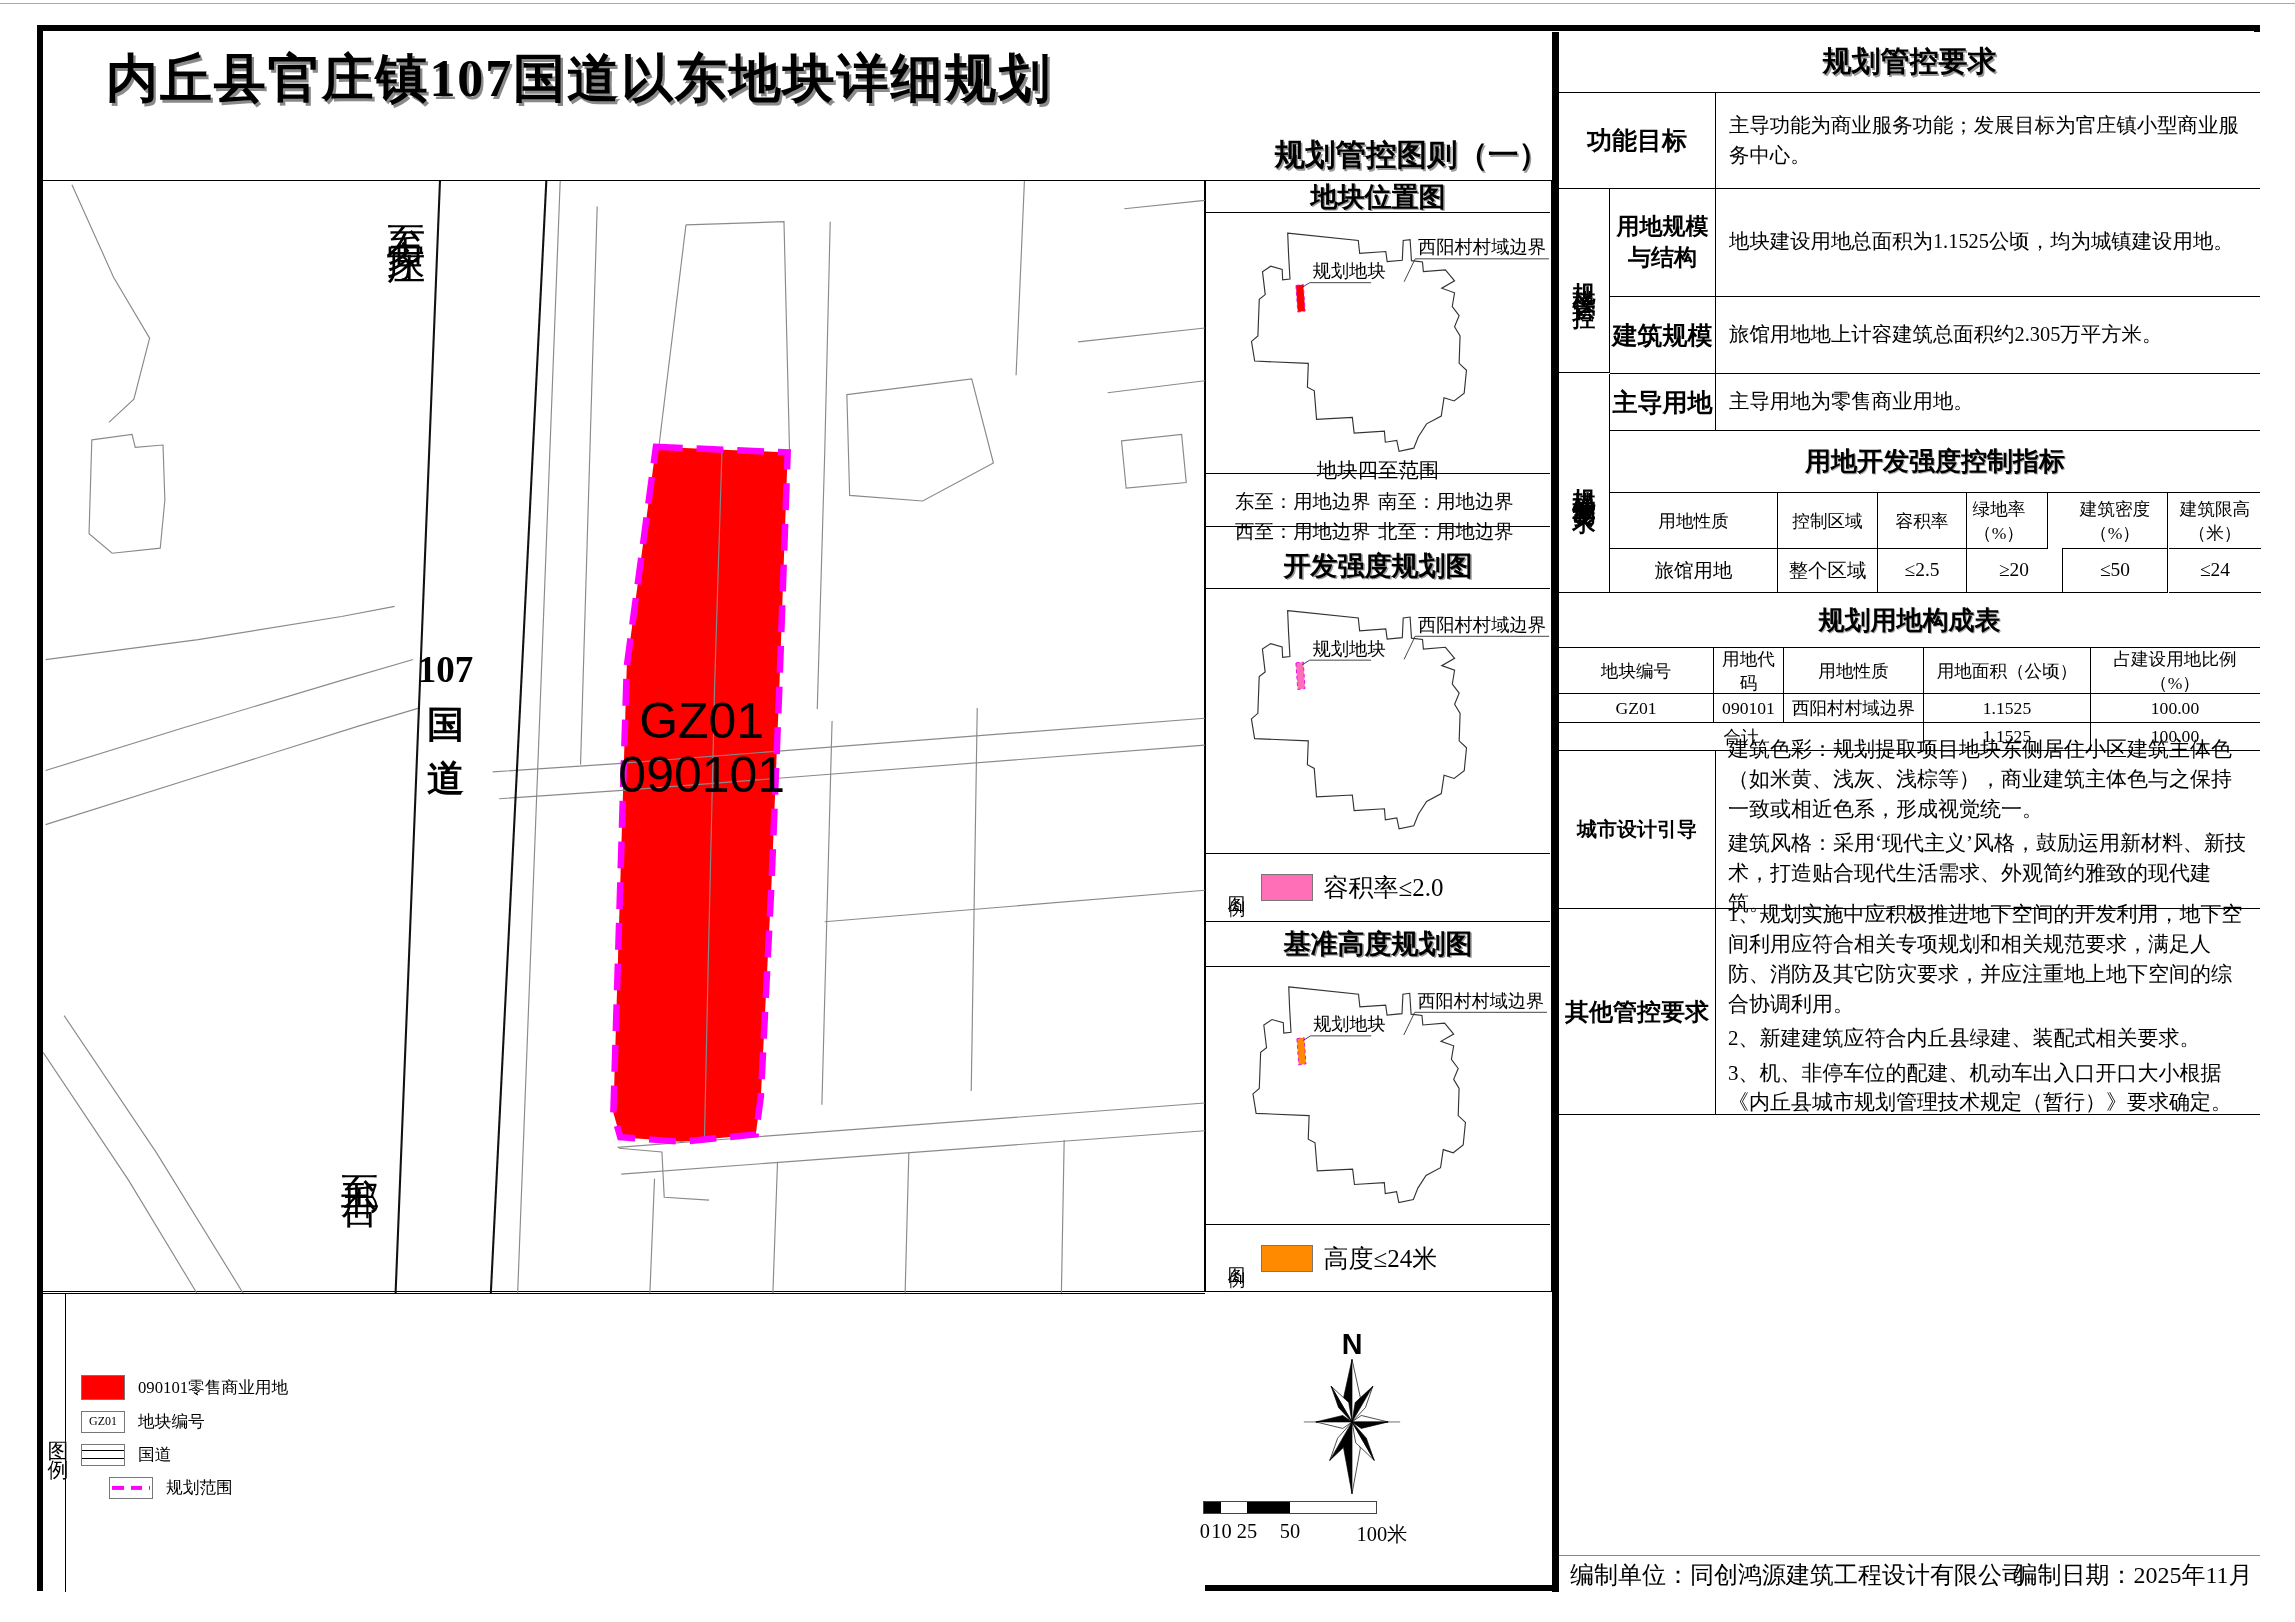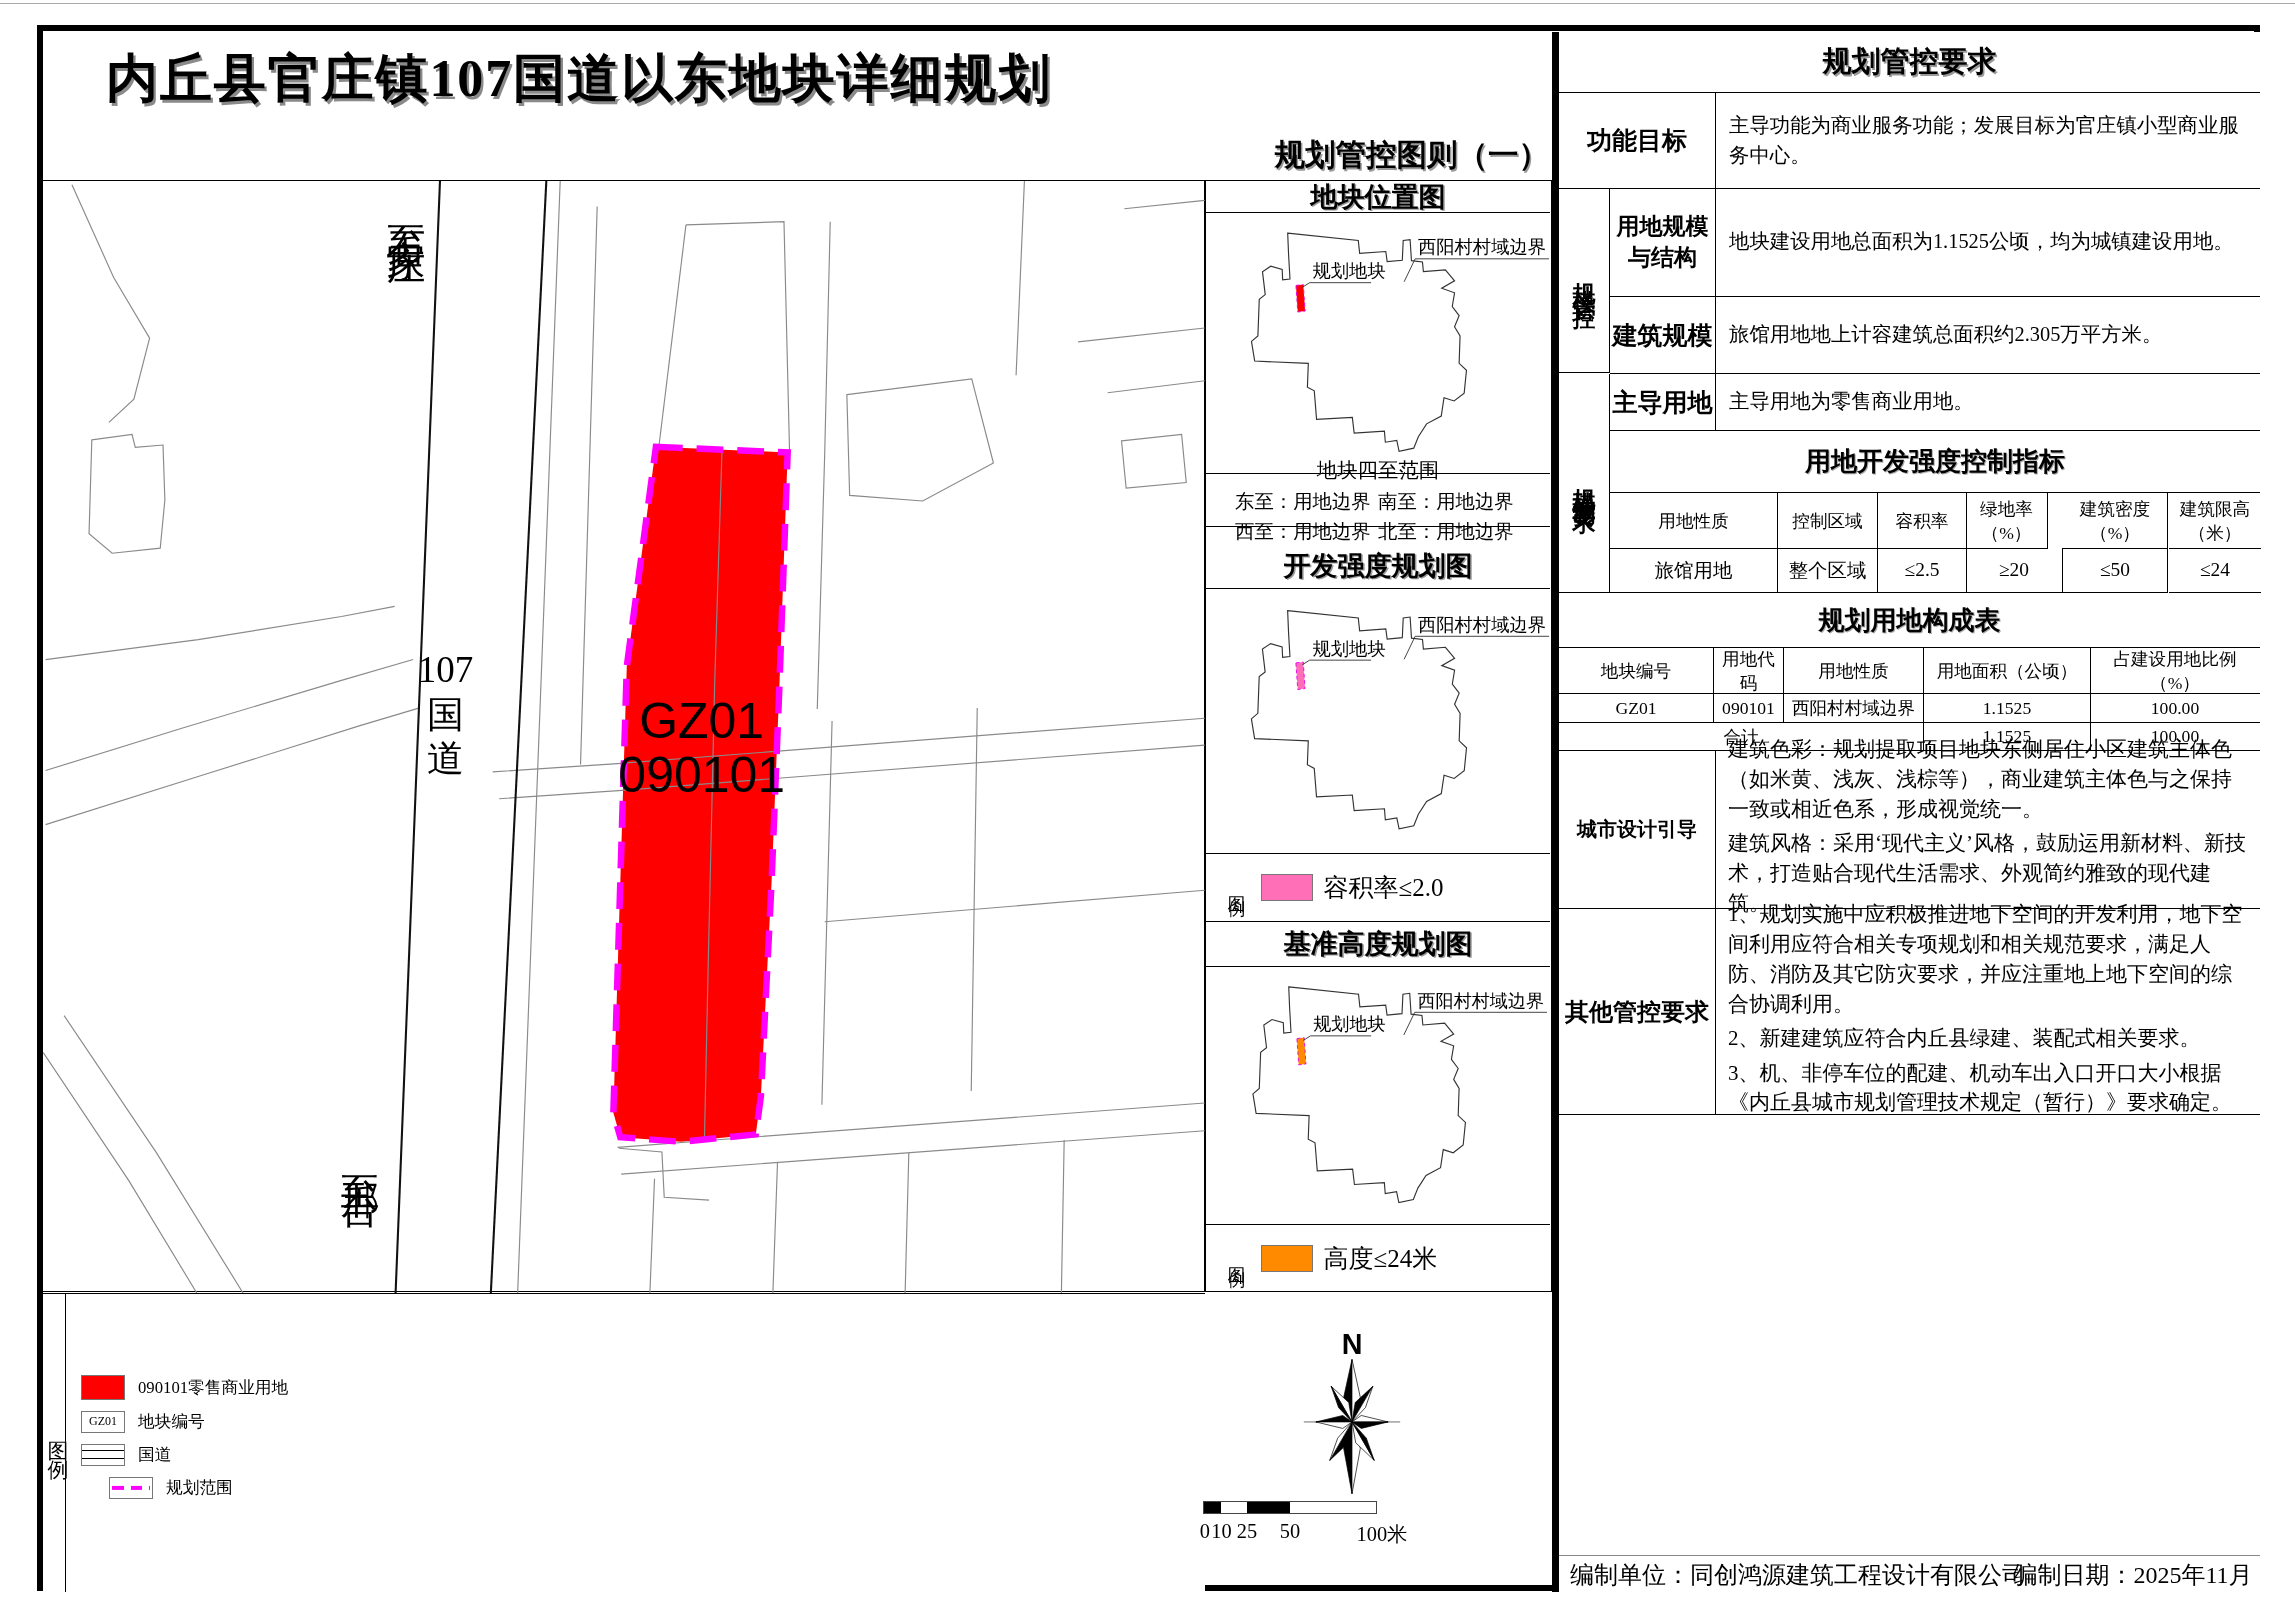--- a/index.html
+++ b/index.html
@@ -10,21 +10,21 @@
   .abs{position:absolute;box-sizing:border-box;}
   .flexc{display:flex;align-items:center;justify-content:center;}
   #big-title{left:106px;top:44px;width:1087px;height:74px;font-size:52px;font-weight:700;
              letter-spacing:1.9px;text-shadow:2.3px 2.8px 0 #8a8a8a;white-space:nowrap;}
   #sheet-label{left:1205px;top:135px;width:344px;height:40px;font-size:30.5px;font-weight:700;
                text-align:right;text-shadow:1.4px 1.9px 0 #9a9a9a;}
   
   #main-map{left:43px;top:180px;width:1162px;height:1112px;border-top:1.4px solid #000;border-right:1.4px solid #000;border-bottom:1.4px solid #000;background:#fff;}
   #main-map svg{position:absolute;left:0;top:0;}
   .vtext{writing-mode:vertical-lr;text-orientation:upright;letter-spacing:6.5px;font-size:39px;}
-  .roadname{display:flex;flex-direction:column;align-items:center;gap:4px;font-size:37px;line-height:1.1;}
+  .roadname{display:flex;flex-direction:column;align-items:center;gap:14px;font-size:37px;line-height:1.1;font-weight:bold;}
   
   #legend-panel{left:43px;top:1293px;width:1162px;height:299px;border-top:1.4px solid #000;background:#fff;}
   #legend-divider{left:65px;top:1293px;width:1.4px;height:299px;background:#000;}
   #legend-title{left:44px;top:1383px;width:20.4px;height:120px;writing-mode:vertical-lr;text-orientation:upright;
                 font-size:21px;letter-spacing:18.5px;display:flex;justify-content:center;}
   .lg-row{position:absolute;display:flex;align-items:center;}
   .lg-swatch{border:0.9px solid #777;box-sizing:border-box;background:#fff;position:relative;}
   .sw-red{background:#fe0000;}
   .sw-road::before,.sw-road::after{content:"";position:absolute;left:0;right:0;height:1.4px;background:#000;}
   .sw-road::before{top:5.1px;} .sw-road::after{bottom:5.1px;}
@@ -274,21 +274,21 @@
     <div class="cell bb body-text" style="left:157px;top:265px;width:544px;height:77px;">旅馆用地地上计容建筑总面积约2.305万平方米。</div>
 
     <div class="cell bb br vlab" style="left:0;top:342px;width:51px;height:219px;letter-spacing:4.6px;">规模控制要求</div>
     <div class="cell bb br lab" style="left:51px;top:342px;width:106px;height:57px;">主导用地</div>
     <div class="cell bb body-text" style="left:157px;top:342px;width:544px;height:57px;">主导用地为零售商业用地。</div>
 
     <div class="cell bb sub-ttl" style="left:51px;top:399px;width:650px;height:62px;">用地开发强度控制指标</div>
     <div class="cell bb br th" style="left:51px;top:461px;width:168px;height:56px;">用地性质</div>
     <div class="cell bb br th" style="left:219px;top:461px;width:100px;height:56px;">控制区域</div>
     <div class="cell bb br th" style="left:319px;top:461px;width:89px;height:56px;">容积率</div>
-    <div class="cell bb br th" style="left:407px;top:461px;width:82px;height:56px;">绿地率（%）</div>
+    <div class="cell bb br th" style="left:392px;top:461px;width:97px;height:56px;">绿地率（%）</div>
     <div class="cell bb br th" style="left:504px;top:461px;width:105px;height:56px;">建筑密度（%）</div>
     <div class="cell bb th" style="left:610px;top:461px;width:92px;height:56px;">建筑限高（米）</div>
     <div class="cell bb br td" style="left:51px;top:516px;width:168px;height:45px;">旅馆用地</div>
     <div class="cell bb br td" style="left:219px;top:516px;width:100px;height:45px;">整个区域</div>
     <div class="cell bb br td" style="left:319px;top:516px;width:89px;height:45px;">≤2.5</div>
     <div class="cell bb br td" style="left:407px;top:516px;width:97px;height:45px;">≥20</div>
     <div class="cell bb br td" style="left:504px;top:516px;width:105px;height:45px;">≤50</div>
     <div class="cell bb td" style="left:610px;top:516px;width:92px;height:45px;">≤24</div>
 
     <div class="cell bb sub-ttl" style="left:0;top:561px;width:701px;height:55px;">规划用地构成表</div>

